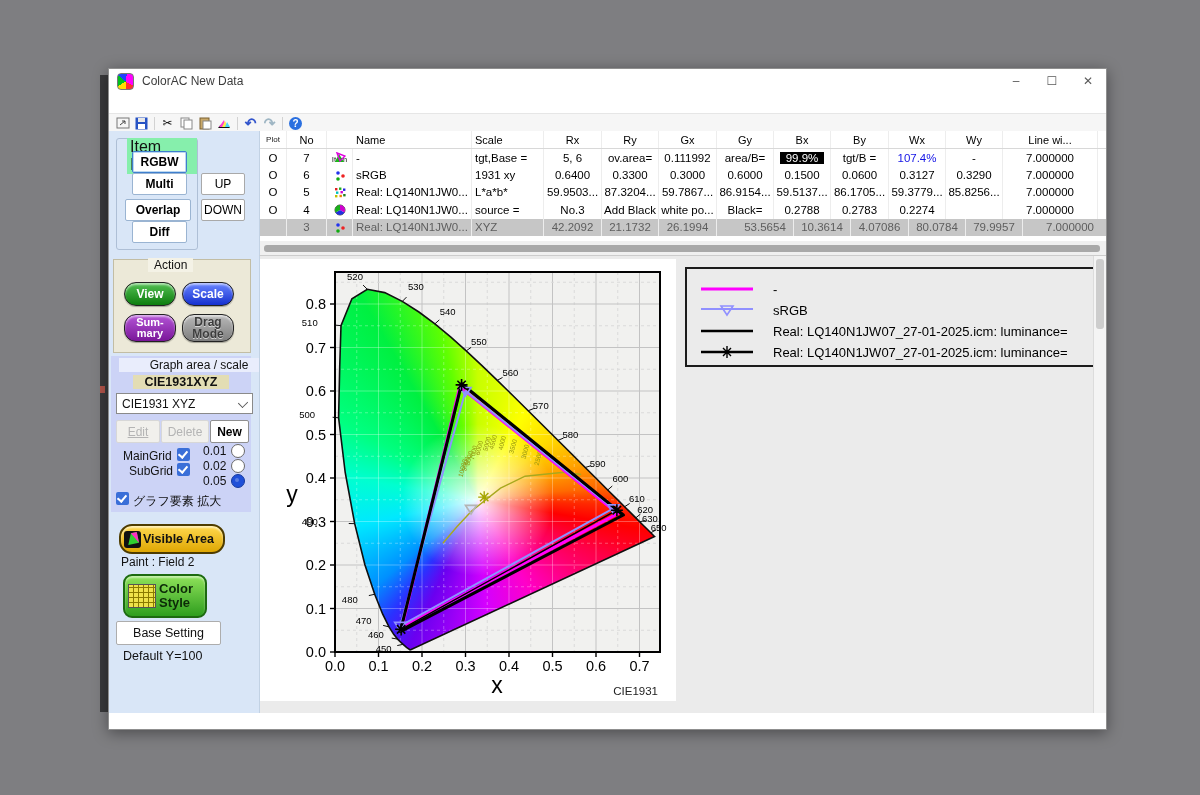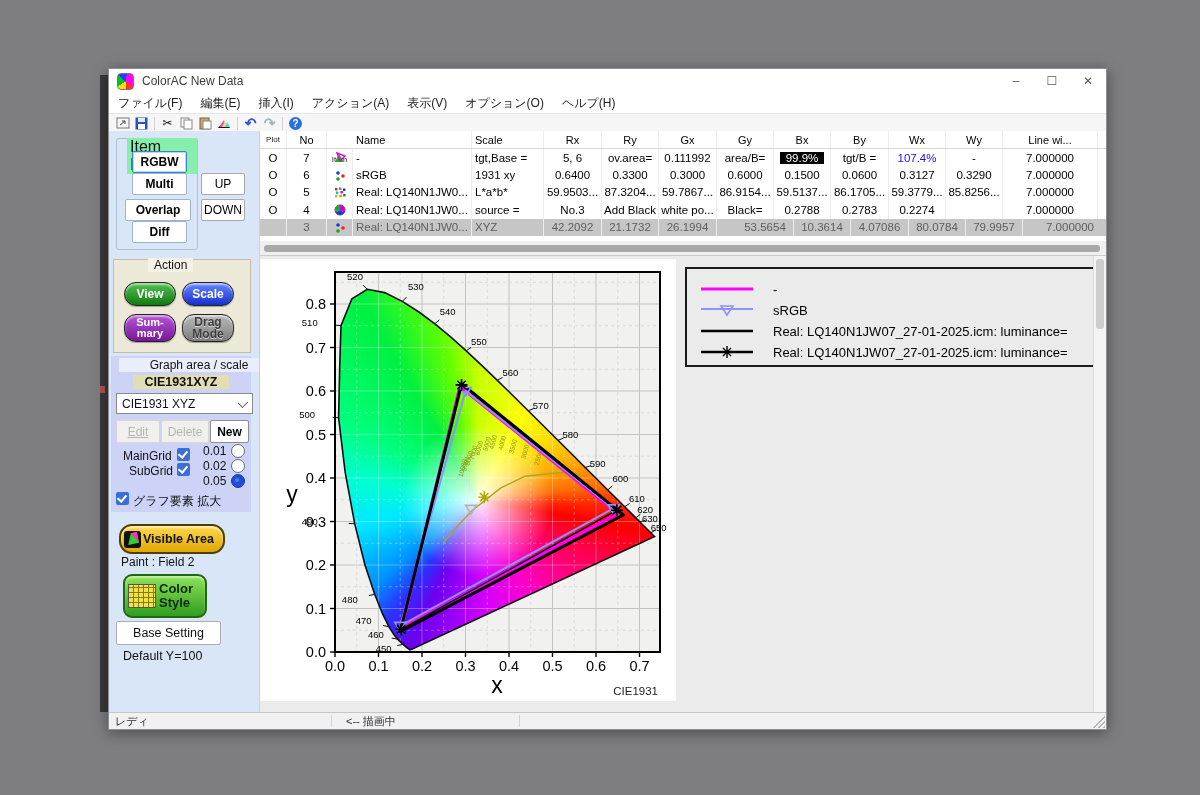--- a/index.html
+++ b/index.html
@@ -127,29 +127,20 @@
     <div class="titlebar">
       <span class="app-icon"></span>
       <span class="title-text">ColorAC  New Data</span>
       <span class="winbtns">
         <span class="winbtn">–</span>
         <span class="winbtn">☐</span>
         <span class="winbtn">✕</span>
       </span>
     </div>
 
-    <div class="menubar">
-      <span class="menu-item">ファイル(F)</span>
-      <span class="menu-item">編集(E)</span>
-      <span class="menu-item">挿入(I)</span>
-      <span class="menu-item">アクション(A)</span>
-      <span class="menu-item">表示(V)</span>
-      <span class="menu-item">オプション(O)</span>
-      <span class="menu-item">ヘルプ(H)</span>
-    </div>
 
     <div class="toolbar">
       <span class="tbtn">
         <svg width="14" height="12">
             <rect x="1" y="1" width="12" height="10" fill="none" stroke="#777"></rect>
             <path d="M4 8 L9 4 M9 4 L9 7 M9 4 L6 4" stroke="#444" fill="none"></path>
           </svg>
       </span>
       <span class="tbtn">
         <svg width="13" height="13">
@@ -605,21 +596,14 @@
             <span class="legend-text">Real: LQ140N1JW07_27-01-2025.icm: luminance=</span>
           </div>
         </div>
 
         <div class="vscroll">
             <div class="thumb"></div>
           </div>
       </div>
     </div>
 
-    <div class="statusbar">
-      <span class="sb-left">レディ</span>
-      <span class="sb-sep" style="left:222px;"></span>
-      <span class="sb-mid">&lt;-- 描画中</span>
-      <span class="sb-sep" style="left:410px;"></span>
-      <span class="grip"></span>
-    </div>
   </div>
 </div>
 
 </body></html>

